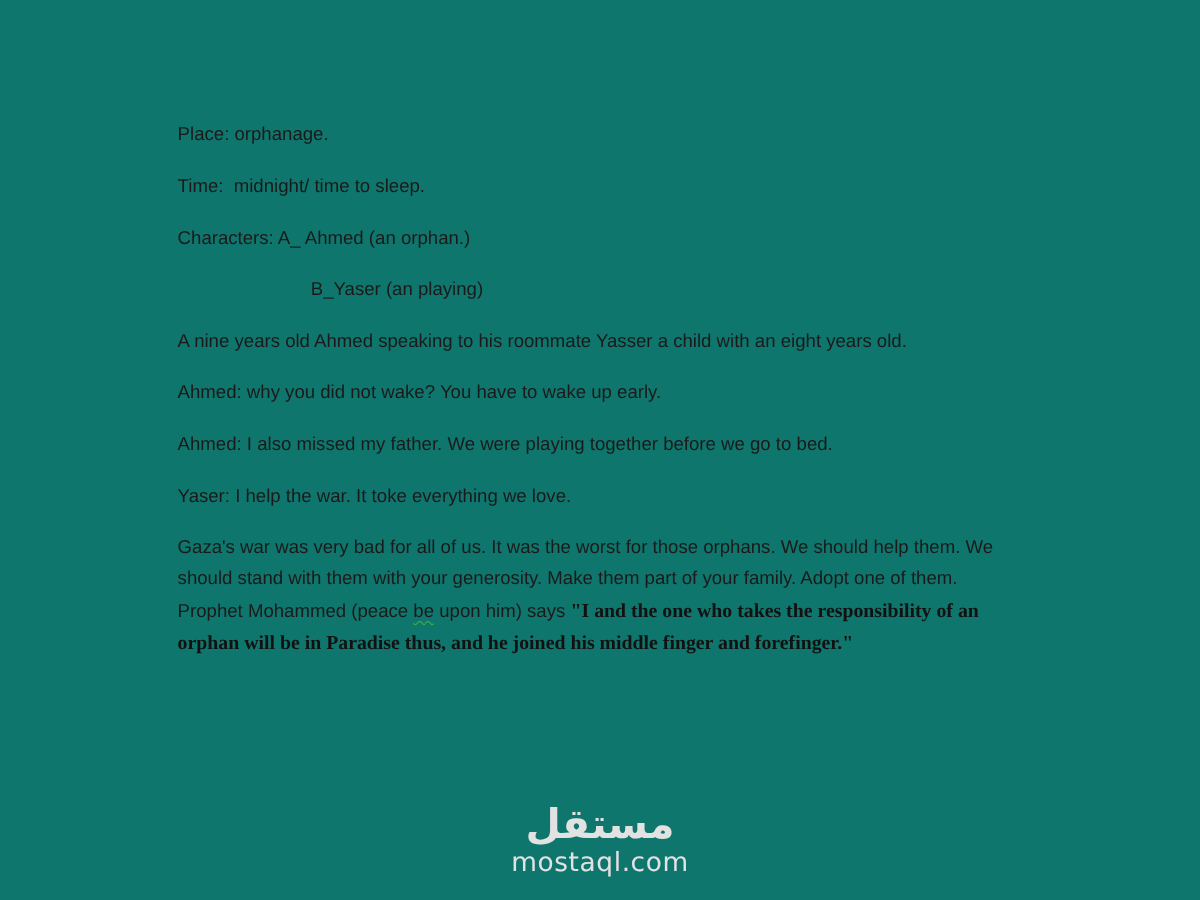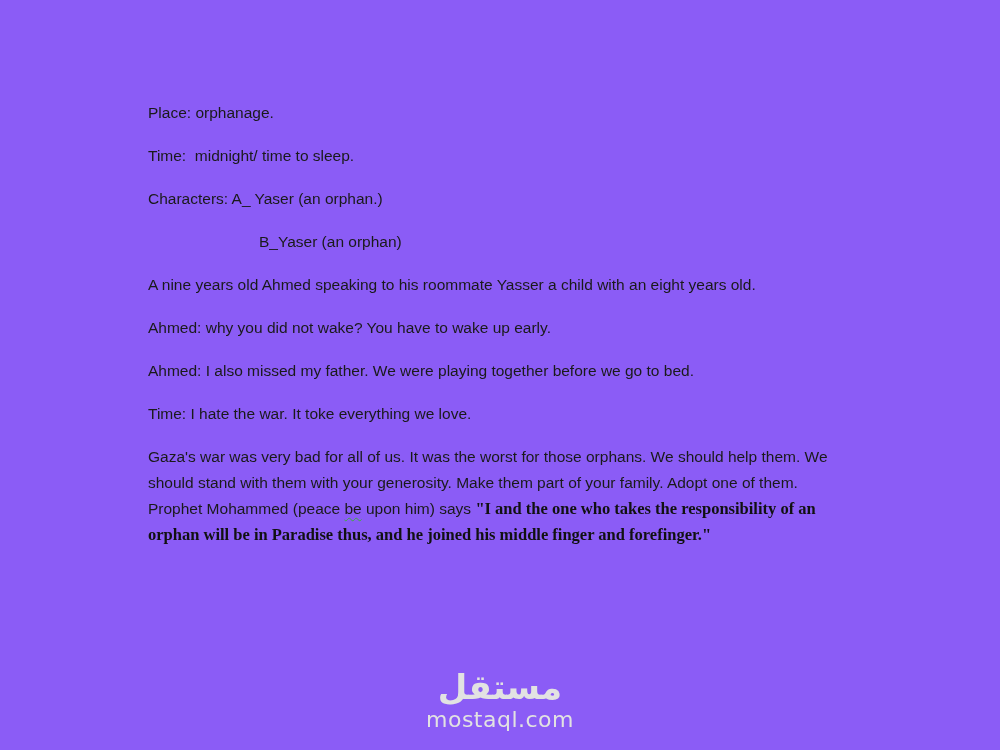--- a/index.html
+++ b/index.html
@@ -7,21 +7,21 @@
     width: 1000px;
     height: 750px;
     background: #ffffff;
     font-family: "Liberation Sans", "DejaVu Sans", sans-serif;
     overflow: hidden;
   }
   .page {
     position: relative;
     width: 1000px;
     height: 750px;
-    background: #8b5cf6;
+    background: #0f766e;
   }
   .doc {
     position: absolute;
     left: 148px;
     top: 100px;
     width: 692px;
     color: #1a1a1a;
     font-size: 15.5px;
     line-height: 26px;
   }
@@ -73,32 +73,32 @@
 </head>
 <body>
 
 <div class="page">
 
   <div class="doc">
     <p>Place: orphanage.</p>
 
     <p>Time:  midnight/ time to sleep.</p>
 
-    <p>Characters: A_ Yaser (an orphan.)</p>
+    <p>Characters: A_ Ahmed (an orphan.)</p>
 
-    <p class="indented">B_Yaser (an orphan)</p>
+    <p class="indented">B_Yaser (an playing)</p>
 
     <p>A nine years old Ahmed speaking to his roommate Yasser a child with an eight years old.</p>
 
     <p>Ahmed: why you did not wake? You have to wake up early.</p>
 
 
     <p>Ahmed: I also missed my father. We were playing together before we go to bed.</p>
 
-    <p>Time: I hate the war. It toke everything we love.</p>
+    <p>Yaser: I help the war. It toke everything we love.</p>
 
     <p><span>Gaza's war was very bad for all of us. It was the worst for those orphans. We should help them. We should stand with them with your generosity. Make them part of your family. Adopt one of them. Prophet Mohammed (peace </span><span class="squiggle">be</span><span> upon him) says </span><span class="bold-quote">"I and the one who takes the responsibility of an orphan will be in Paradise thus, and he joined his middle finger and forefinger."</span></p>
   </div>
 
   <div class="watermark">
     <div class="wm-arabic">مستقل</div>
     <div class="wm-domain">mostaql.com</div>
   </div>
 
 </div>

